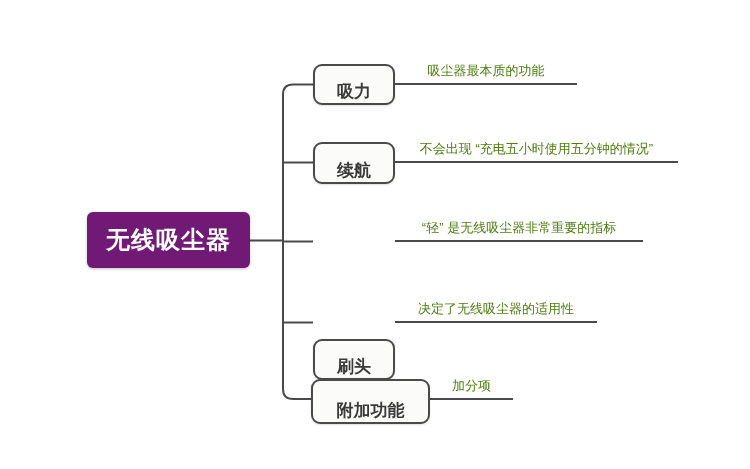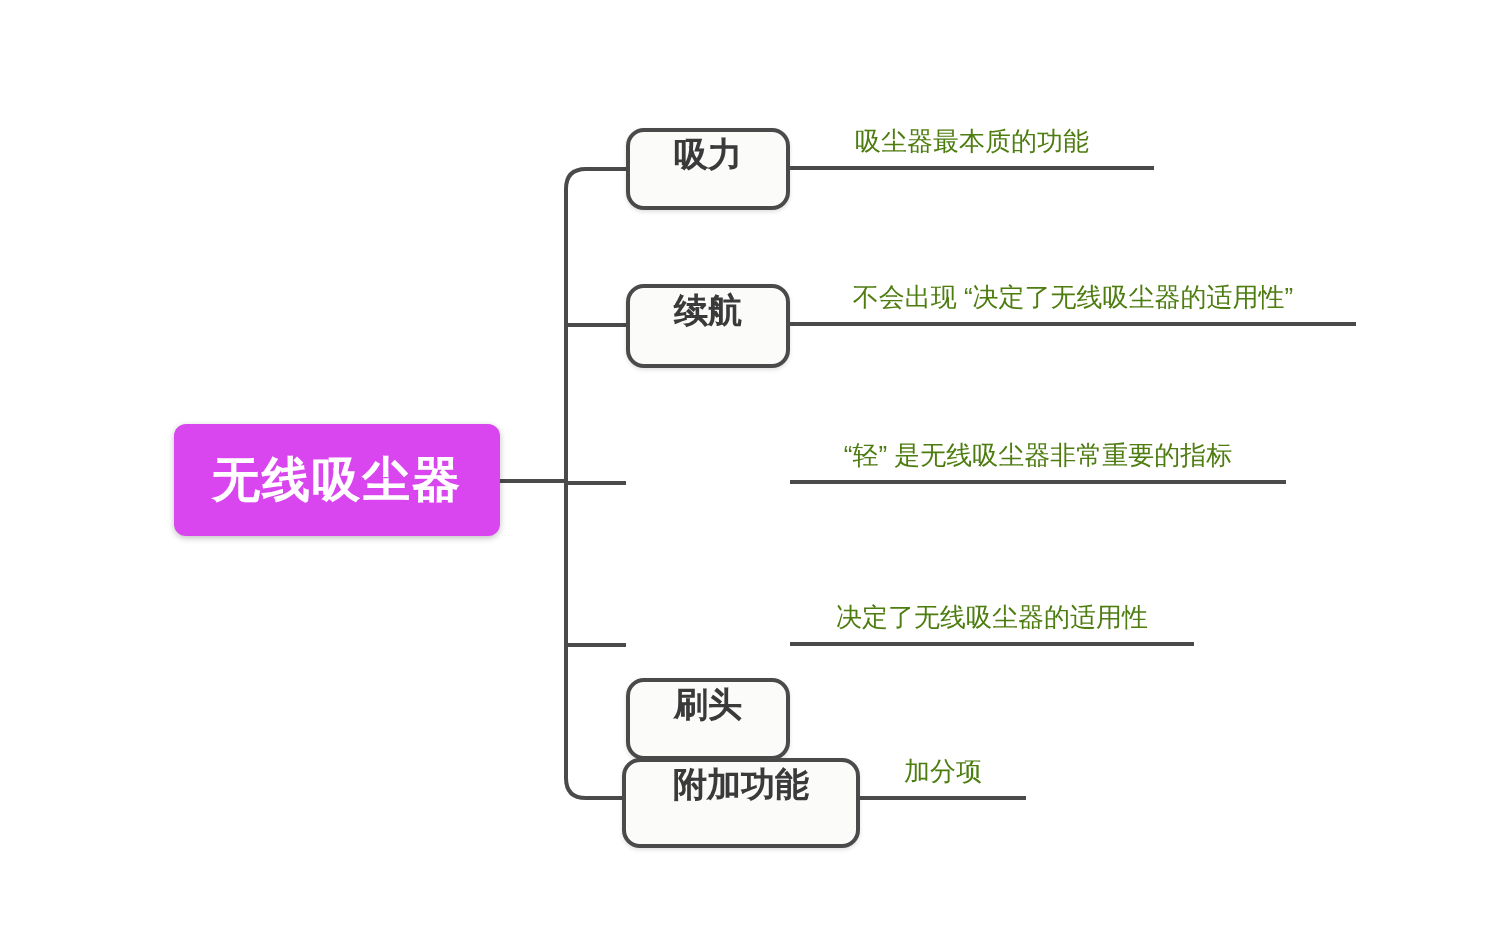--- a/index.html
+++ b/index.html
@@ -19,38 +19,38 @@
   }
   svg.connectors path {
     fill: none;
     stroke: #4a4a4a;
     stroke-width: 2;
   }
   .root-node {
     position: absolute;
     left: 87px; top: 212px;
     width: 163px; height: 56px;
-    background: #d946ef;
+    background: #701a75;
     border-radius: 6px;
     display: flex;
     align-items: center;
     justify-content: center;
     color: #ffffff;
     font-size: 24px;
     font-weight: bold;
     letter-spacing: 1px;
     box-shadow: 0 1px 3px rgba(0,0,0,0.25);
   }
   .branch-node {
     position: absolute;
     background: #fbfbfa;
     border: 2px solid #4a4a4a;
     border-radius: 9px;
     display: flex;
-    align-items: flex-start;
+    align-items: flex-end;
     justify-content: center;
     color: #3a3a3a;
     font-size: 17px;
     font-weight: bold;
     box-shadow: 0 1px 2px rgba(0,0,0,0.12);
   }
   .b1 { left: 313px; top: 64px;  width: 82px;  height: 41px; }
   .b2 { left: 313px; top: 142px; width: 82px;  height: 42px; }
   .b3 { left: 313px; top: 221px; width: 82px;  height: 41px; }
   .b4 { left: 313px; top: 302px; width: 82px;  height: 41px; margin-top: 37px; }
@@ -93,21 +93,21 @@
   </div>
 
   <div class="branch-node b1">
     <span>吸力</span>
   </div>
   <div class="note n1">吸尘器最本质的功能</div>
 
   <div class="branch-node b2">
     <span>续航</span>
   </div>
-  <div class="note n2">不会出现 “决定了无线吸尘器的适用性”</div>
+  <div class="note n2">不会出现 “充电五小时使用五分钟的情况”</div>
 
   <div class="note n3">“轻” 是无线吸尘器非常重要的指标</div>
 
   <div class="branch-node b4">
     <span>刷头</span>
   </div>
   <div class="note n4">决定了无线吸尘器的适用性</div>
 
   <div class="branch-node b5">
     <span>附加功能</span>

